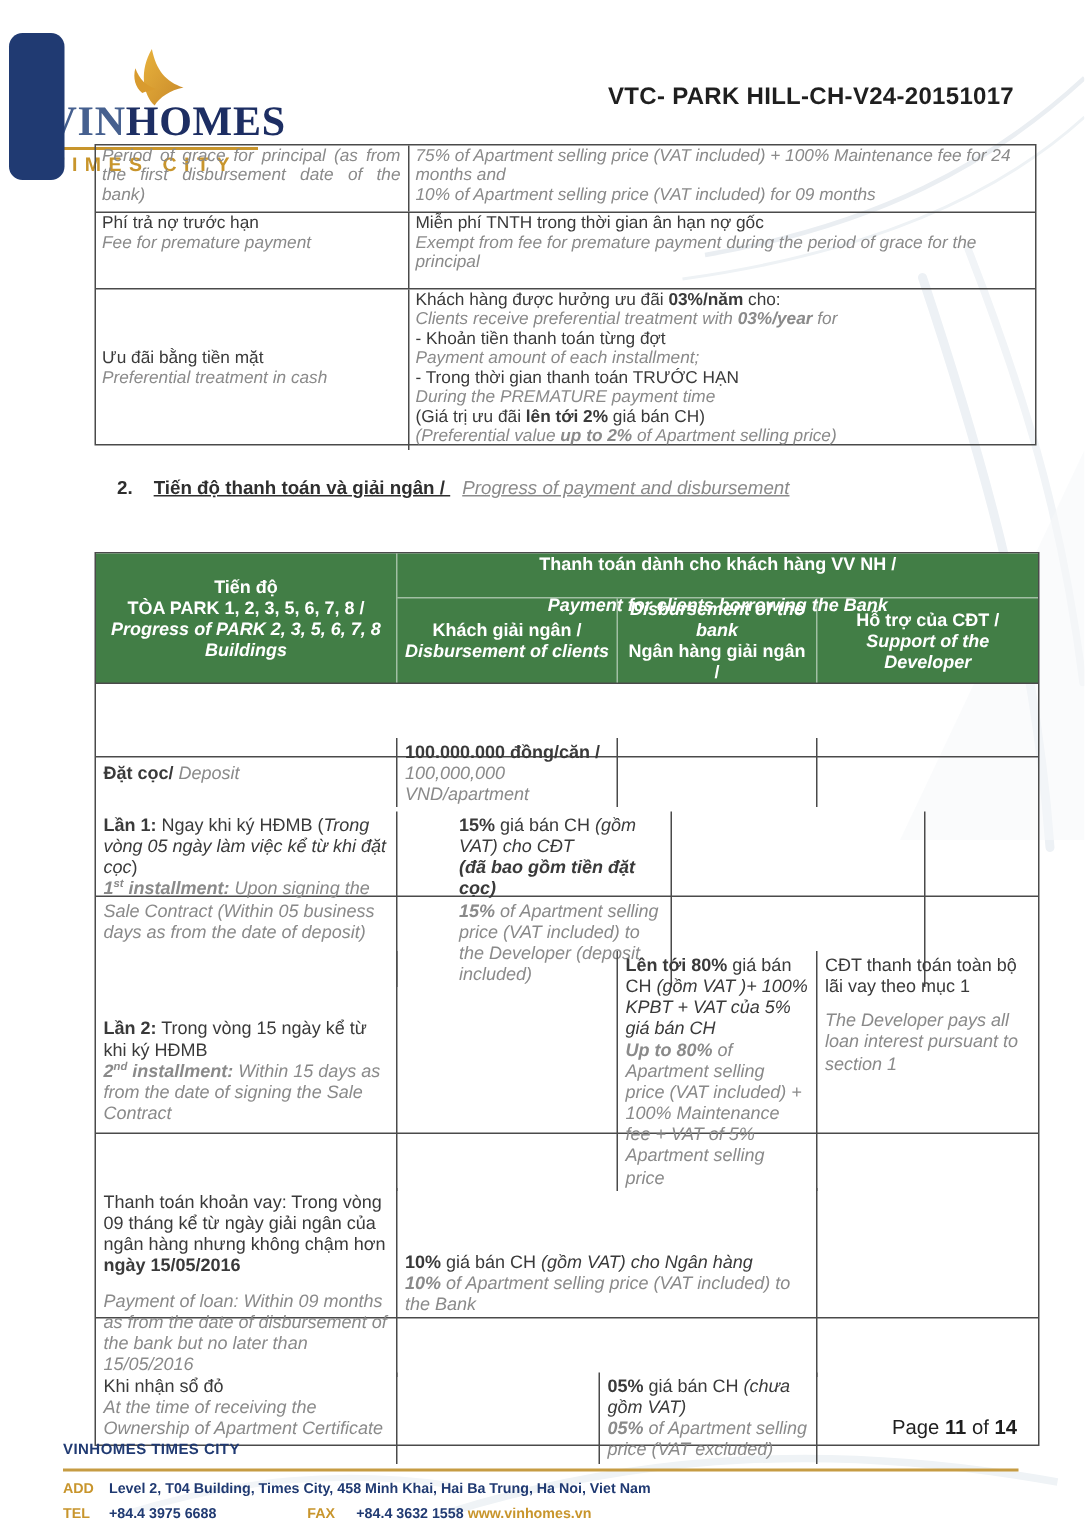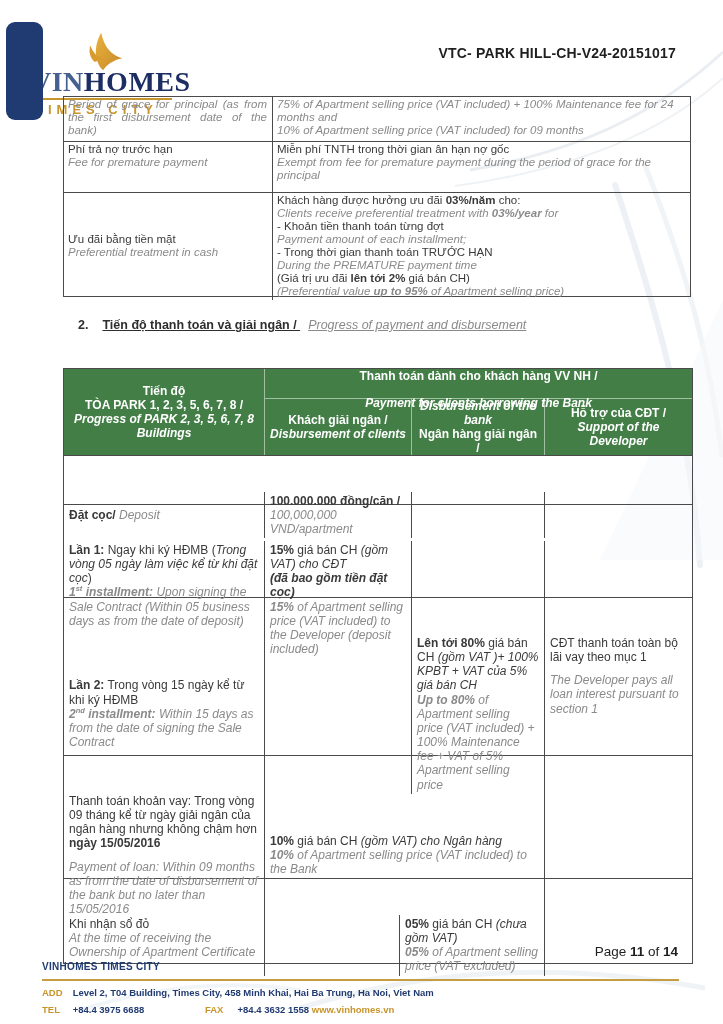--- a/index.html
+++ b/index.html
@@ -16,21 +16,21 @@
 
   
   .accent-bar{position:absolute; left:6px; top:22px; width:37px; height:98px; background:var(--navy); border-radius:9px; z-index:2;}
   .logo{position:absolute; left:30px; top:28px; width:200px; z-index:1;}
   .logo .bird{position:absolute; left:52px; top:2px; width:44px; height:42px;}
   .logo .wordmark{position:absolute; left:1px; top:38px; font-family:"Liberation Serif", serif; font-size:28px; font-weight:700; letter-spacing:0.5px; white-space:nowrap;}
   .logo .wordmark .vin{color:var(--vin);}
   .logo .wordmark .homes{color:var(--homes);}
   .logo .rule{position:absolute; left:2px; top:70px; width:140px; height:2px; background:var(--gold);}
   .logo .subtitle{position:absolute; left:5px; top:74px; font-size:13px; font-weight:700; color:var(--gold); letter-spacing:5px; white-space:nowrap;}
-  .doc-code{position:absolute; top:45px; right:47px; font-size:14px; font-weight:600; color:#1f1f1f; letter-spacing:0.2px; z-index:3;}
+  .doc-code{position:absolute; top:56px; right:47px; font-size:16px; font-weight:600; color:#1f1f1f; letter-spacing:0.2px; z-index:3;}
 
   
   .para{min-height:0;}
   .para-gap{height:9px;}
   .tk-b{font-weight:700;}
   .tk-i{font-style:italic;}
   .tk-g{color:var(--gray);}
   .tk-sup{vertical-align:super; font-size:7.5px; line-height:0;}
 
   .t-row{display:grid; border-bottom:1px solid var(--bd);}
@@ -131,21 +131,21 @@
           <div class="para"><span class="tk-g tk-i">Preferential treatment in cash</span></div>
         </div>
         <div class="t-cell">
           <div class="para"><span>Khách hàng được hưởng ưu đãi </span><span class="tk-b">03%/năm</span><span> cho:</span></div>
           <div class="para"><span class="tk-g tk-i">Clients receive preferential treatment with </span><span class="tk-g tk-b tk-i">03%/year</span><span class="tk-g tk-i"> for</span></div>
           <div class="para"><span>- Khoản tiền thanh toán từng đợt</span></div>
           <div class="para"><span class="tk-g tk-i">Payment amount of each installment;</span></div>
           <div class="para"><span>- Trong thời gian thanh toán TRƯỚC HẠN</span></div>
           <div class="para"><span class="tk-g tk-i">During the PREMATURE payment time</span></div>
           <div class="para"><span>(Giá trị ưu đãi </span><span class="tk-b">lên tới 2%</span><span> giá bán CH)</span></div>
-          <div class="para"><span class="tk-g tk-i">(Preferential value </span><span class="tk-g tk-b tk-i">up to 95%</span><span class="tk-g tk-i"> of Apartment selling price)</span></div>
+          <div class="para"><span class="tk-g tk-i">(Preferential value </span><span class="tk-g tk-b tk-i">up to 2%</span><span class="tk-g tk-i"> of Apartment selling price)</span></div>
         </div>
       </div>
     </div>
 
   <div class="section-heading">
     <span class="num">2.</span><span class="vi">Tiến độ thanh toán và giải ngân / </span><span class="en">Progress of payment and disbursement</span>
   </div>
 
   <div class="payment-table">
     <div class="mt-header">
@@ -177,21 +177,21 @@
             <div class="para"><span class="tk-b">Đặt cọc/</span><span class="tk-g tk-i"> Deposit</span></div>
           </div>
           <div class="t-cell">
             <div class="para"><span class="tk-b">100.000.000 đồng/căn /</span></div>
             <div class="para"><span class="tk-g tk-i">100,000,000</span></div>
             <div class="para"><span class="tk-g tk-i">VND/apartment</span></div>
           </div>
           <div class="t-cell"></div>
           <div class="t-cell"></div>
         </div>
-        <div class="t-row" style="grid-template-columns: 201px 147px 133px 147px; height: 93px;">
+        <div class="t-row" style="grid-template-columns: 201px 147px 133px 147px; height: 93px; gap: 36px;">
           <div class="t-cell">
             <div class="para"><span class="tk-b">Lần 1:</span><span> Ngay khi ký HĐMB (</span><span class="tk-i">Trong vòng 05 ngày làm việc kể từ khi đặt cọc</span><span>)</span></div>
             <div class="para"><span class="tk-g tk-b tk-i">1</span><span class="tk-g tk-b tk-i tk-sup">st</span><span class="tk-g tk-b tk-i"> installment:</span><span class="tk-g tk-i"> Upon signing the Sale Contract (Within 05 business days as from the date of deposit)</span></div>
           </div>
           <div class="t-cell">
             <div class="para"><span class="tk-b">15%</span><span> giá bán CH </span><span class="tk-i">(gồm VAT) cho CĐT</span></div>
             <div class="para"><span class="tk-b tk-i">(đã bao gồm tiền đặt cọc)</span></div>
             <div class="para"><span class="tk-g tk-b tk-i">15%</span><span class="tk-g tk-i"> of Apartment selling price (VAT included) to the Developer (deposit included)</span></div>
           </div>
           <div class="t-cell"></div>

